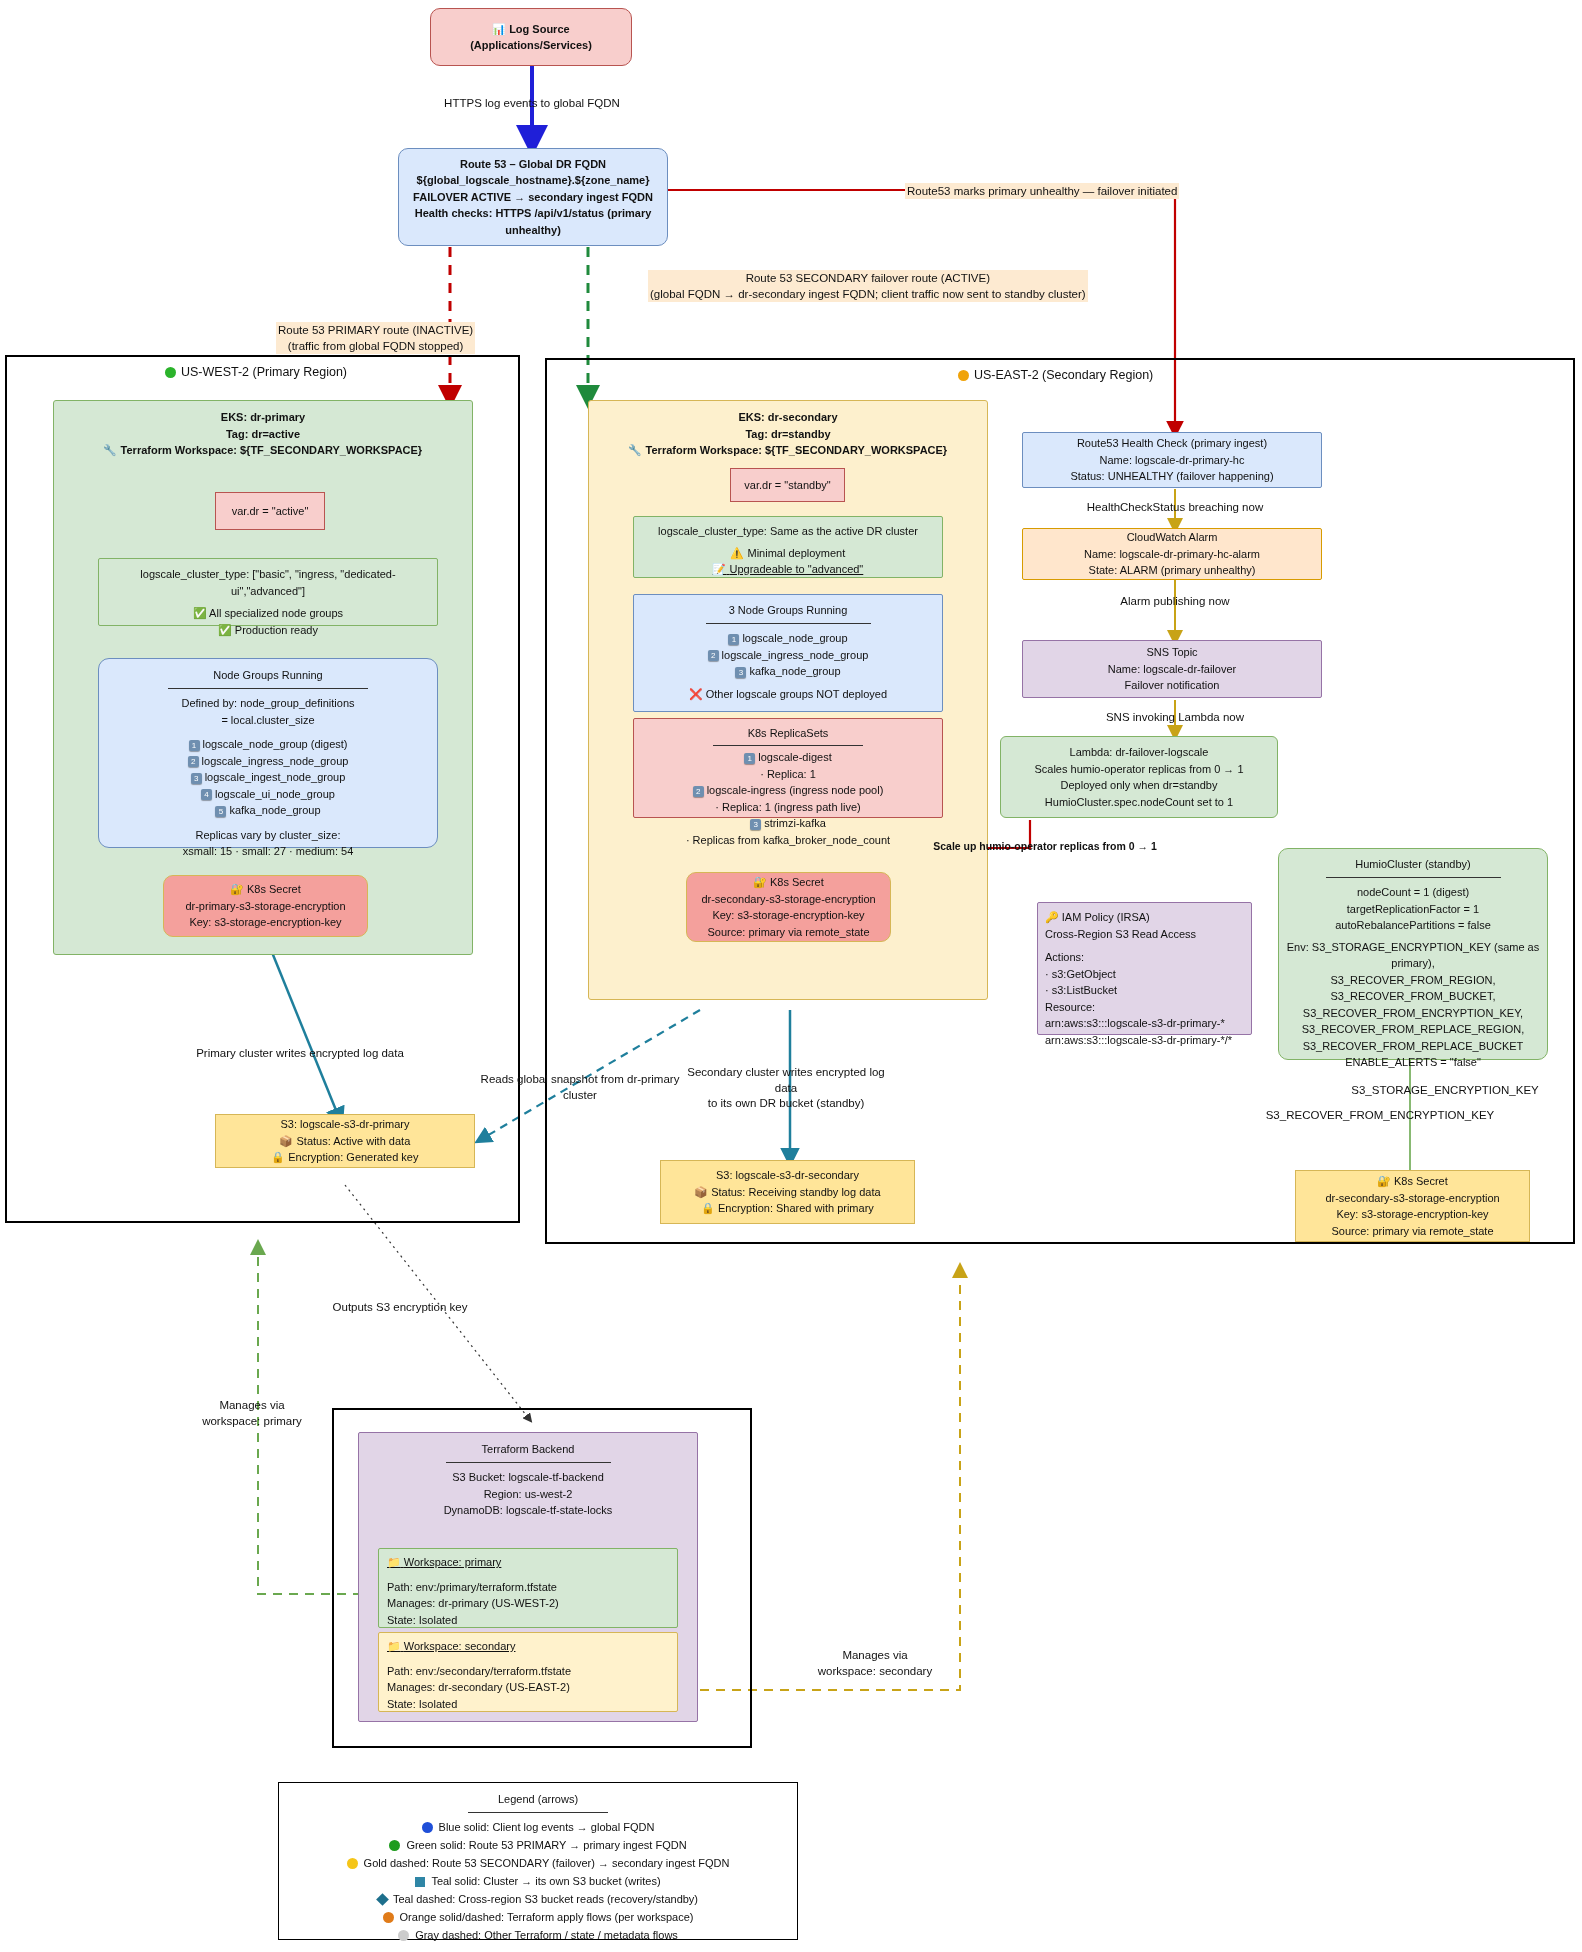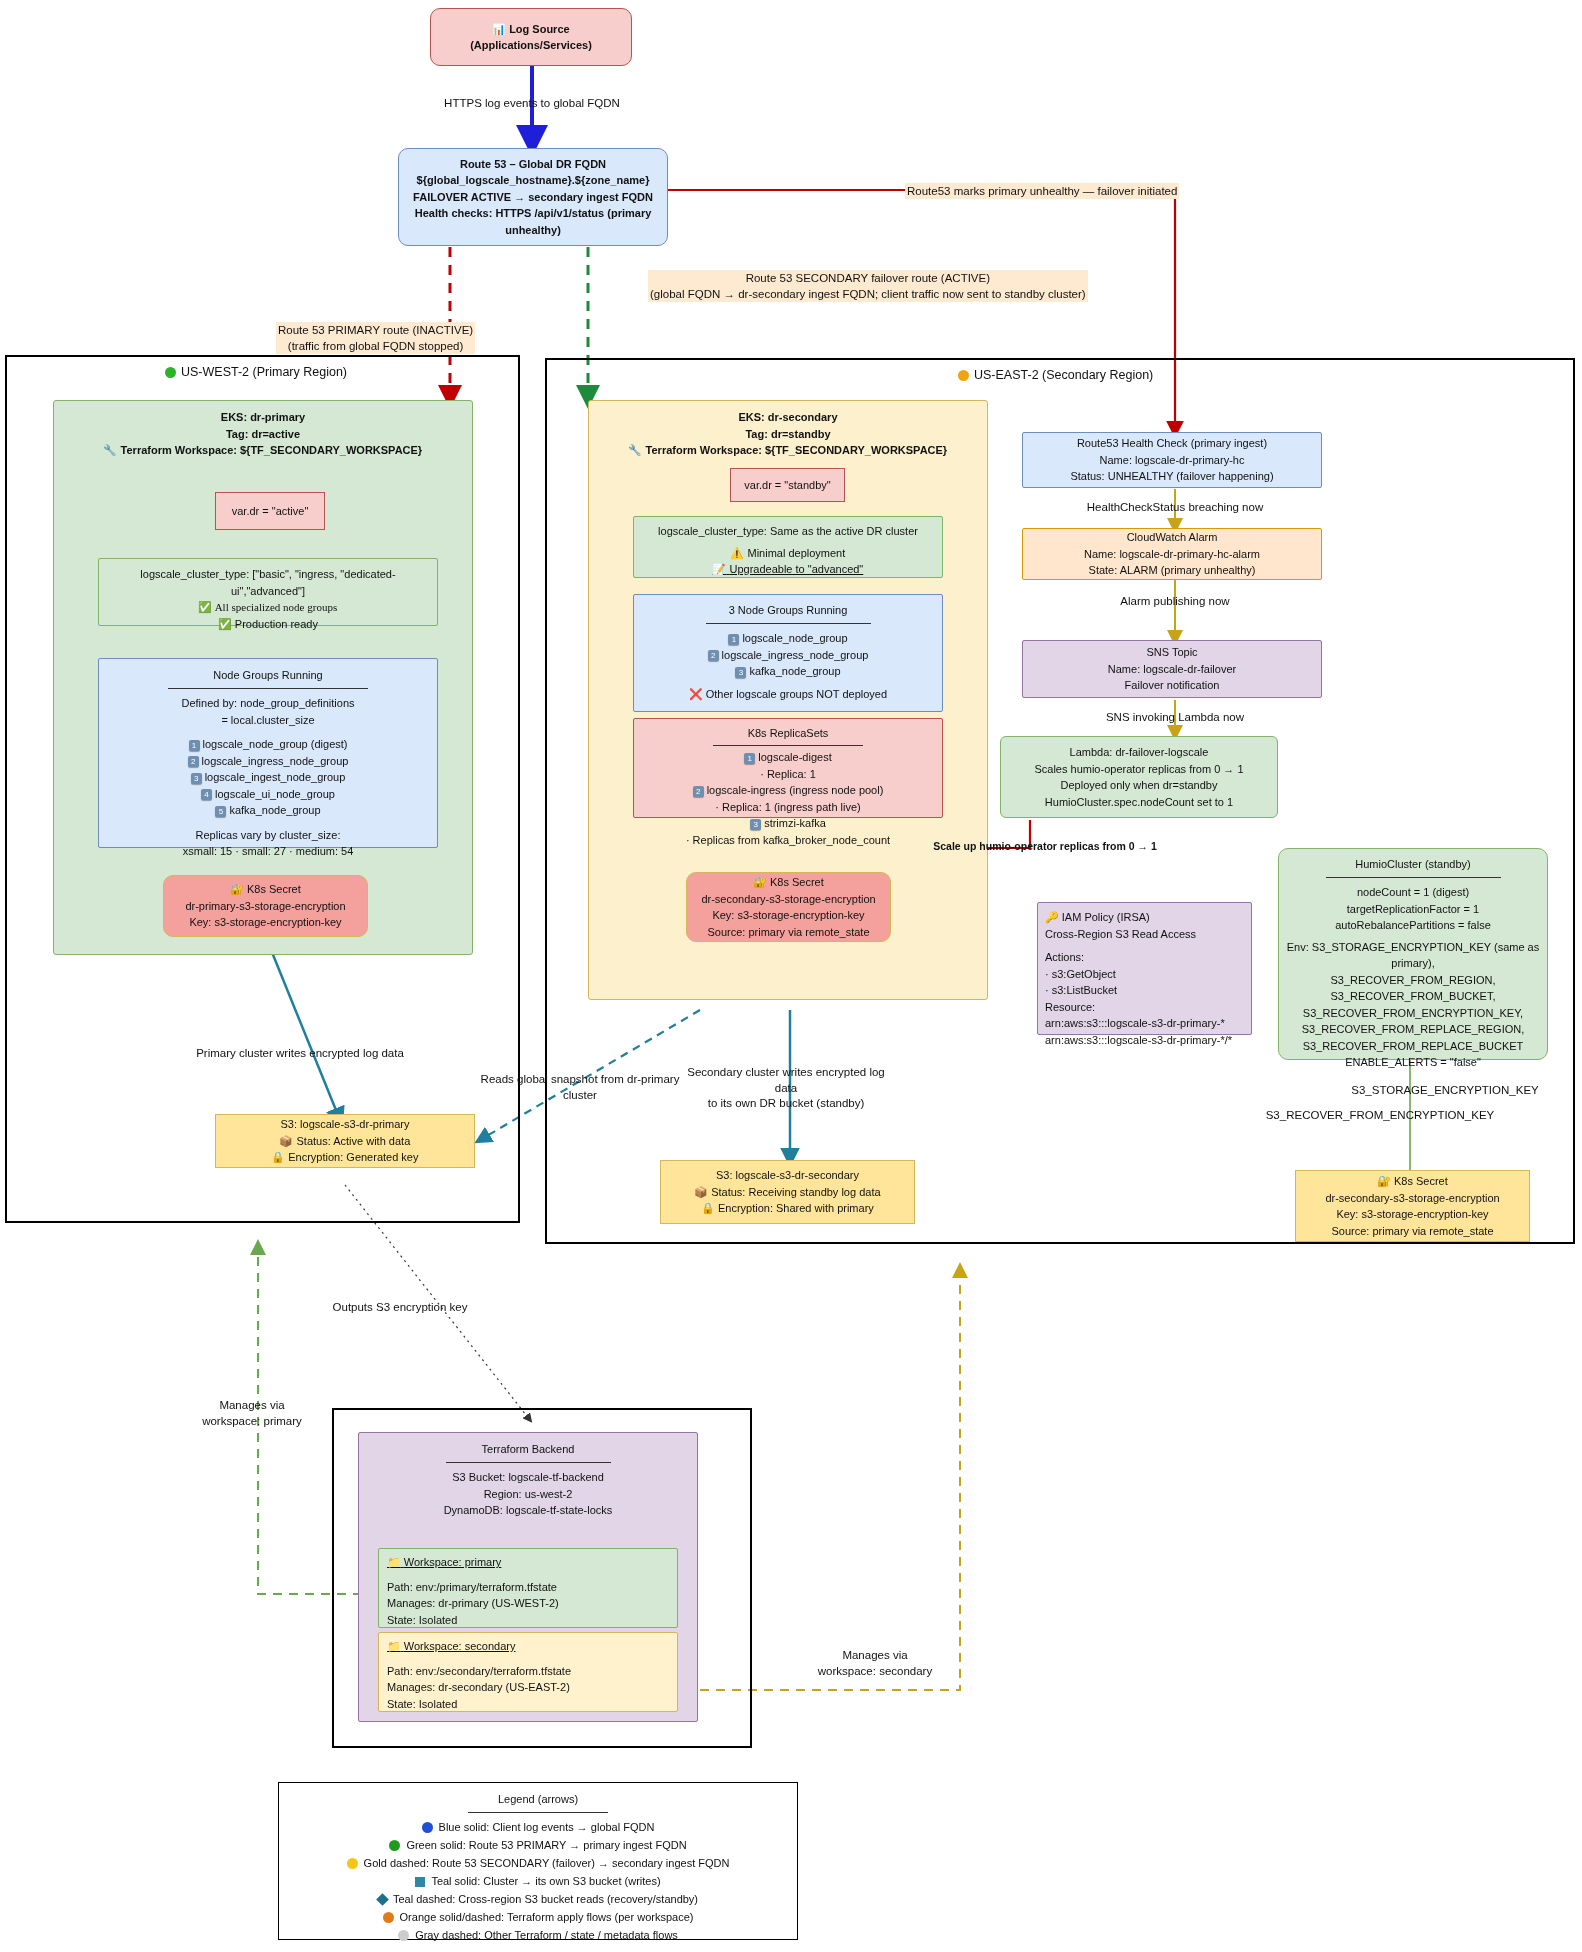--- a/index.html
+++ b/index.html
@@ -144,31 +144,31 @@
       </div>
     </div>
   </div>
 
   <div class="node red-fill" style="left:215px;top:492px;width:110px;height:38px;">
     <span class="txt">var.dr = "active"</span>
   </div>
 
   <div class="abs green-fill" style="left:98px;top:558px;width:340px;height:68px;border-radius:2px;padding:7px 6px;text-align:center;">
     <div class="txts">logscale_cluster_type: ["basic", "ingress, "dedicated-ui","advanced"]</div>
-    <div class="txts" style="font-family:Liberation Serif, serif;">
+    <div class="txts" style="margin-top:6px;">
       <span>✅</span>
       <span>All specialized node groups</span>
     </div>
     <div class="txts">
       <span>✅</span>
       <span>Production ready</span>
     </div>
   </div>
 
-  <div class="abs blue-fill" style="left:98px;top:658px;width:340px;height:190px;border-radius:2px;padding:8px 6px;text-align:center;">
+  <div class="abs blue-fill" style="left:98px;top:658px;width:340px;height:190px;border-radius:11px;padding:8px 6px;text-align:center;">
     <div class="txts">Node Groups Running</div>
     <div class="hr" style="width:200px;"></div>
     <div class="txts">Defined by: node_group_definitions</div>
     <div class="txts">= local.cluster_size</div>
     <div style="height:8px;"></div>
     <div class="txts"><span class="numbadge">1</span><span>logscale_node_group (digest)</span></div>
     <div class="txts"><span class="numbadge">2</span><span>logscale_ingress_node_group</span></div>
     <div class="txts"><span class="numbadge">3</span><span>logscale_ingest_node_group</span></div>
     <div class="txts"><span class="numbadge">4</span><span>logscale_ui_node_group</span></div>
     <div class="txts"><span class="numbadge">5</span><span>kafka_node_group</span></div>

